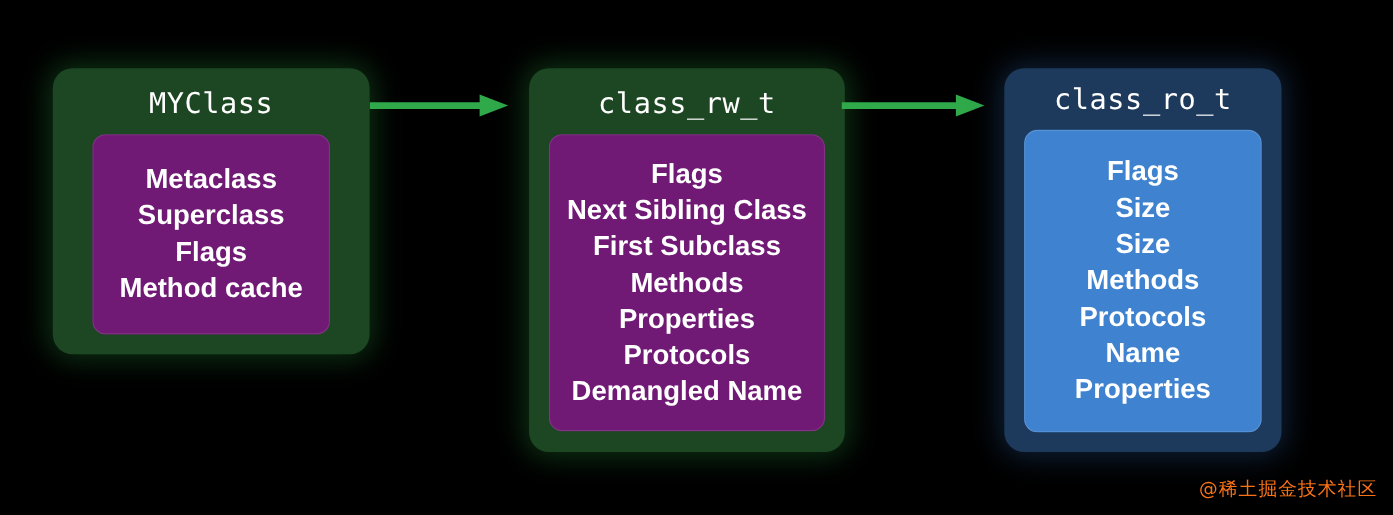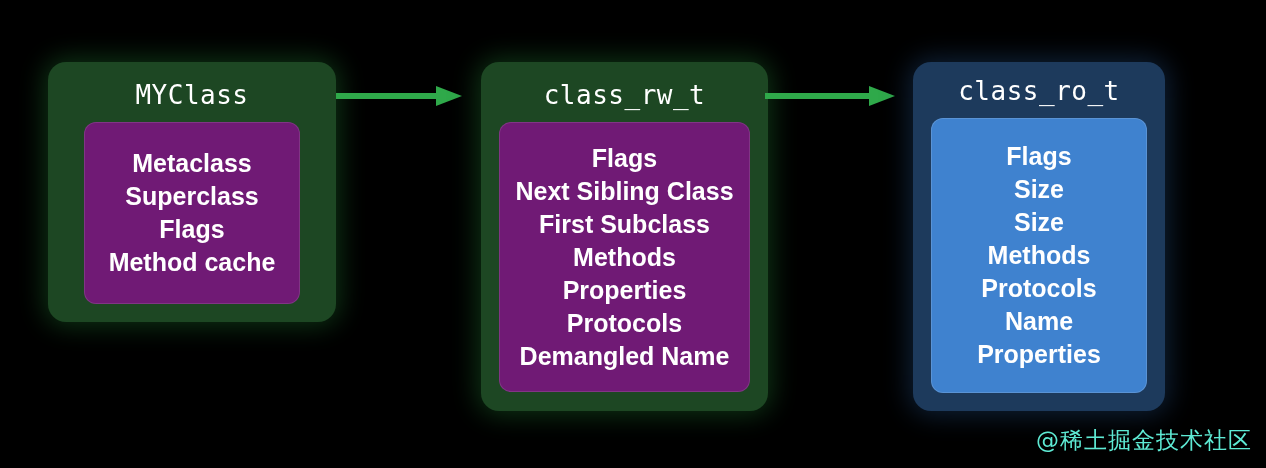--- a/index.html
+++ b/index.html
@@ -96,23 +96,23 @@
     display: block;
   }
   #arrow-1 { left: 336px; top: 84px;  width: 128px; }
   #arrow-2 { left: 765px; top: 84px;  width: 132px; }
 
   
   #watermark {
     position: absolute;
     right: 14px;
     bottom: 12px;
-    color: #5eead4;
+    color: #f97316;
     font-family: "DejaVu Sans", sans-serif;
-    font-size: 23px;
+    font-size: 17px;
     letter-spacing: 1px;
     white-space: nowrap;
     user-select: none;
   }
 </style>
 </head>
 <body>
 
 <div class="canvas">
 

